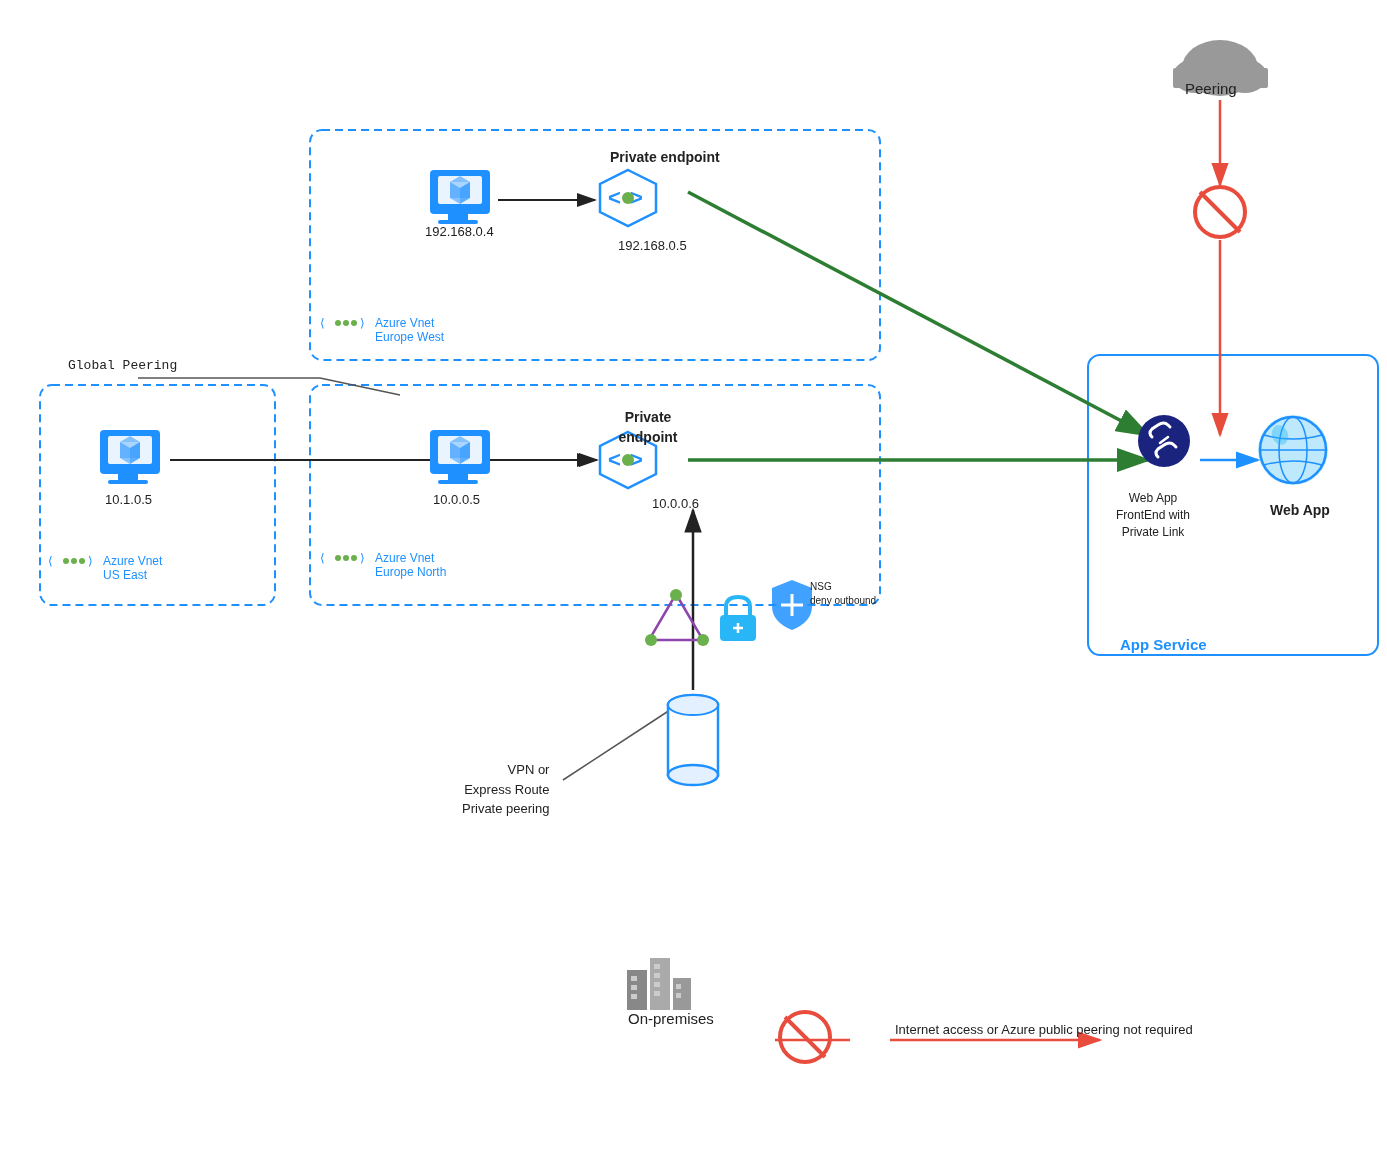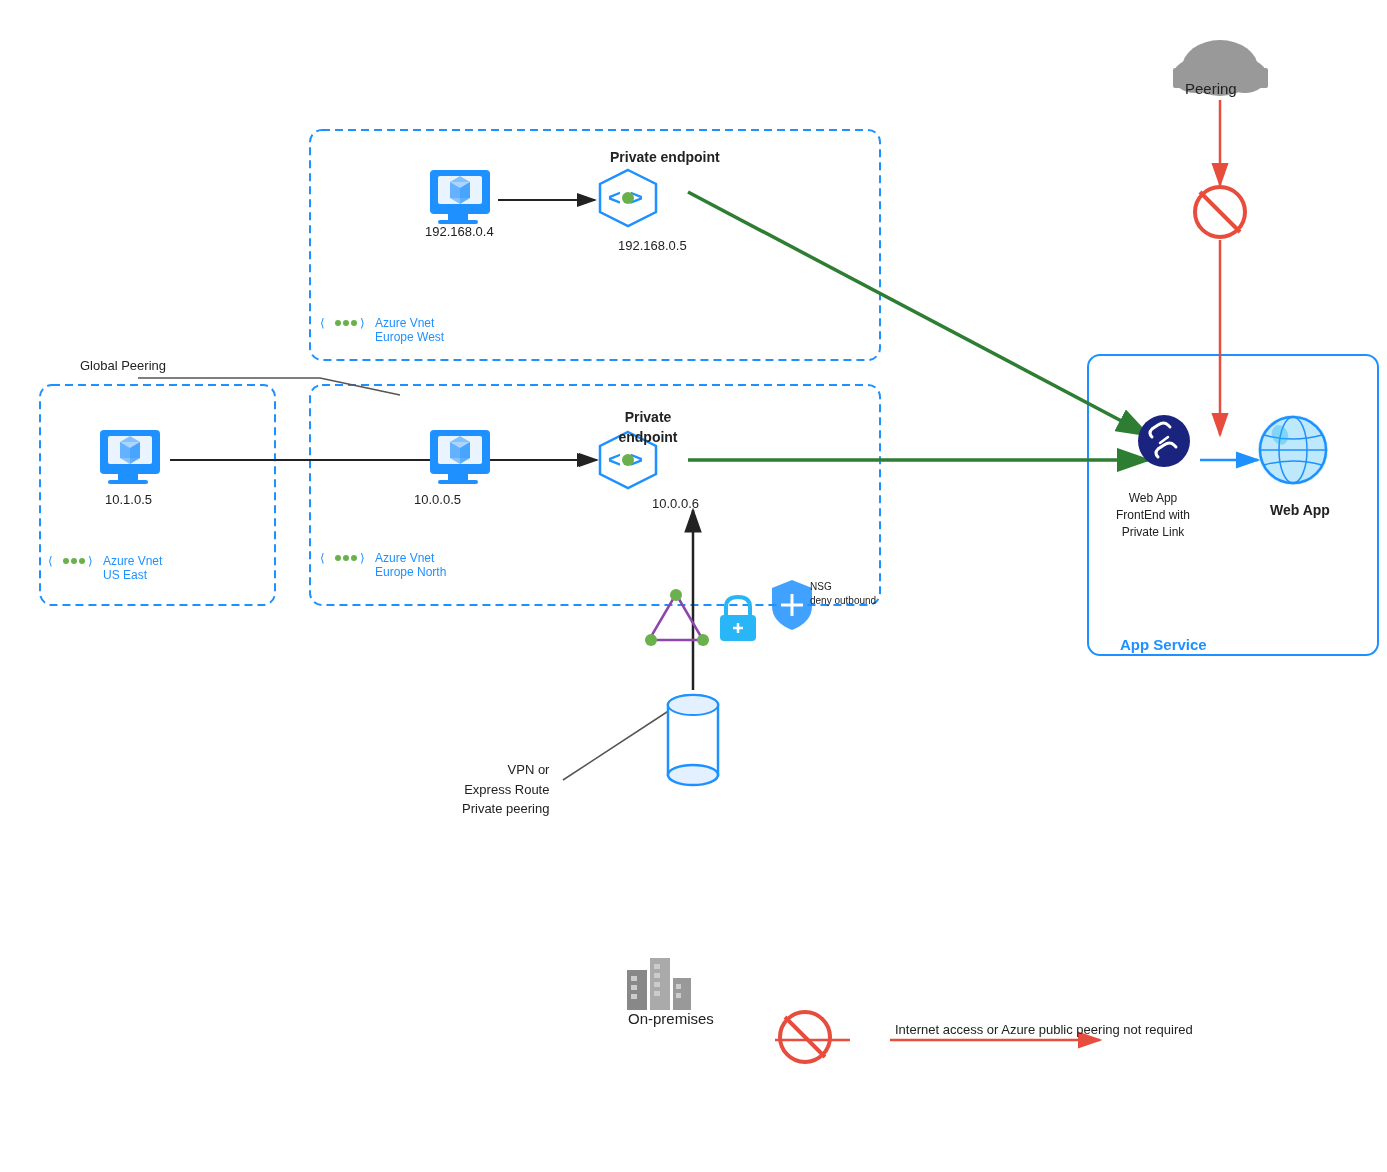--- a/index.html
+++ b/index.html
@@ -266,36 +266,36 @@
     </g>
   </svg>
 
   <div class="label" style="left:1185px; top:80px; font-size:15px; font-weight:500;">Peering</div>
 
   <div class="label" style="left:425px; top:224px; font-size:13px;">192.168.0.4</div>
 
   <div class="label label-bold" style="left:610px; top:148px; font-size:14px; font-weight:700; line-height:1.3;text-align:center;">Private endpoint</div>
   <div class="label" style="left:618px; top:238px; font-size:13px;">192.168.0.5</div>
 
-  <div class="label" style="left:414px; top:492px; font-size:13px;">10.0.0.5</div>
+  <div class="label" style="left:433px; top:492px; font-size:13px;">10.0.0.5</div>
 
   <div class="label label-bold" style="left:608px; top:408px; font-size:14px; font-weight:700; line-height:1.4; text-align:center; width:80px;">Private<br>endpoint</div>
   <div class="label" style="left:652px; top:496px; font-size:13px;">10.0.0.6</div>
 
   <div class="label" style="left:105px; top:492px; font-size:13px;">10.1.0.5</div>
 
   <div class="label label-blue" style="left:1120px; top:636px; font-size:15px; font-weight:700; color:#1e90ff;">App Service</div>
 
   <div class="label" style="left:1108px; top:490px; font-size:12px; text-align:center; width:90px; line-height:1.4;">Web App<br>FrontEnd with<br>Private Link</div>
 
   <div class="label label-bold" style="left:1270px; top:502px; font-size:14px; font-weight:700; color:#222;">Web App</div>
 
   <div class="label" style="left:810px; top:580px; font-size:10px; text-align:left; line-height:1.4;">NSG<br>deny outbound</div>
 
-  <div class="label" style="left:80px; top:358px; font-size:13px; text-align:left;">Global Peering</div>
+  <div class="label" style="left:68px; top:358px; font-size:13px; text-align:left;font-family:Liberation Mono, monospace;">Global Peering</div>
 
   <div class="label" style="left:462px; top:760px; font-size:13px; text-align:right; line-height:1.5;">VPN or<br>Express Route<br>Private peering</div>
 
   <div class="label" style="left:628px; top:1010px; font-size:15px; text-align:center;">On-premises</div>
 
   <div class="label" style="left:895px; top:1020px; font-size:13px; text-align:center; line-height:1.5;">Internet access or Azure
 public peering not required</div>
 
 </div>
 

